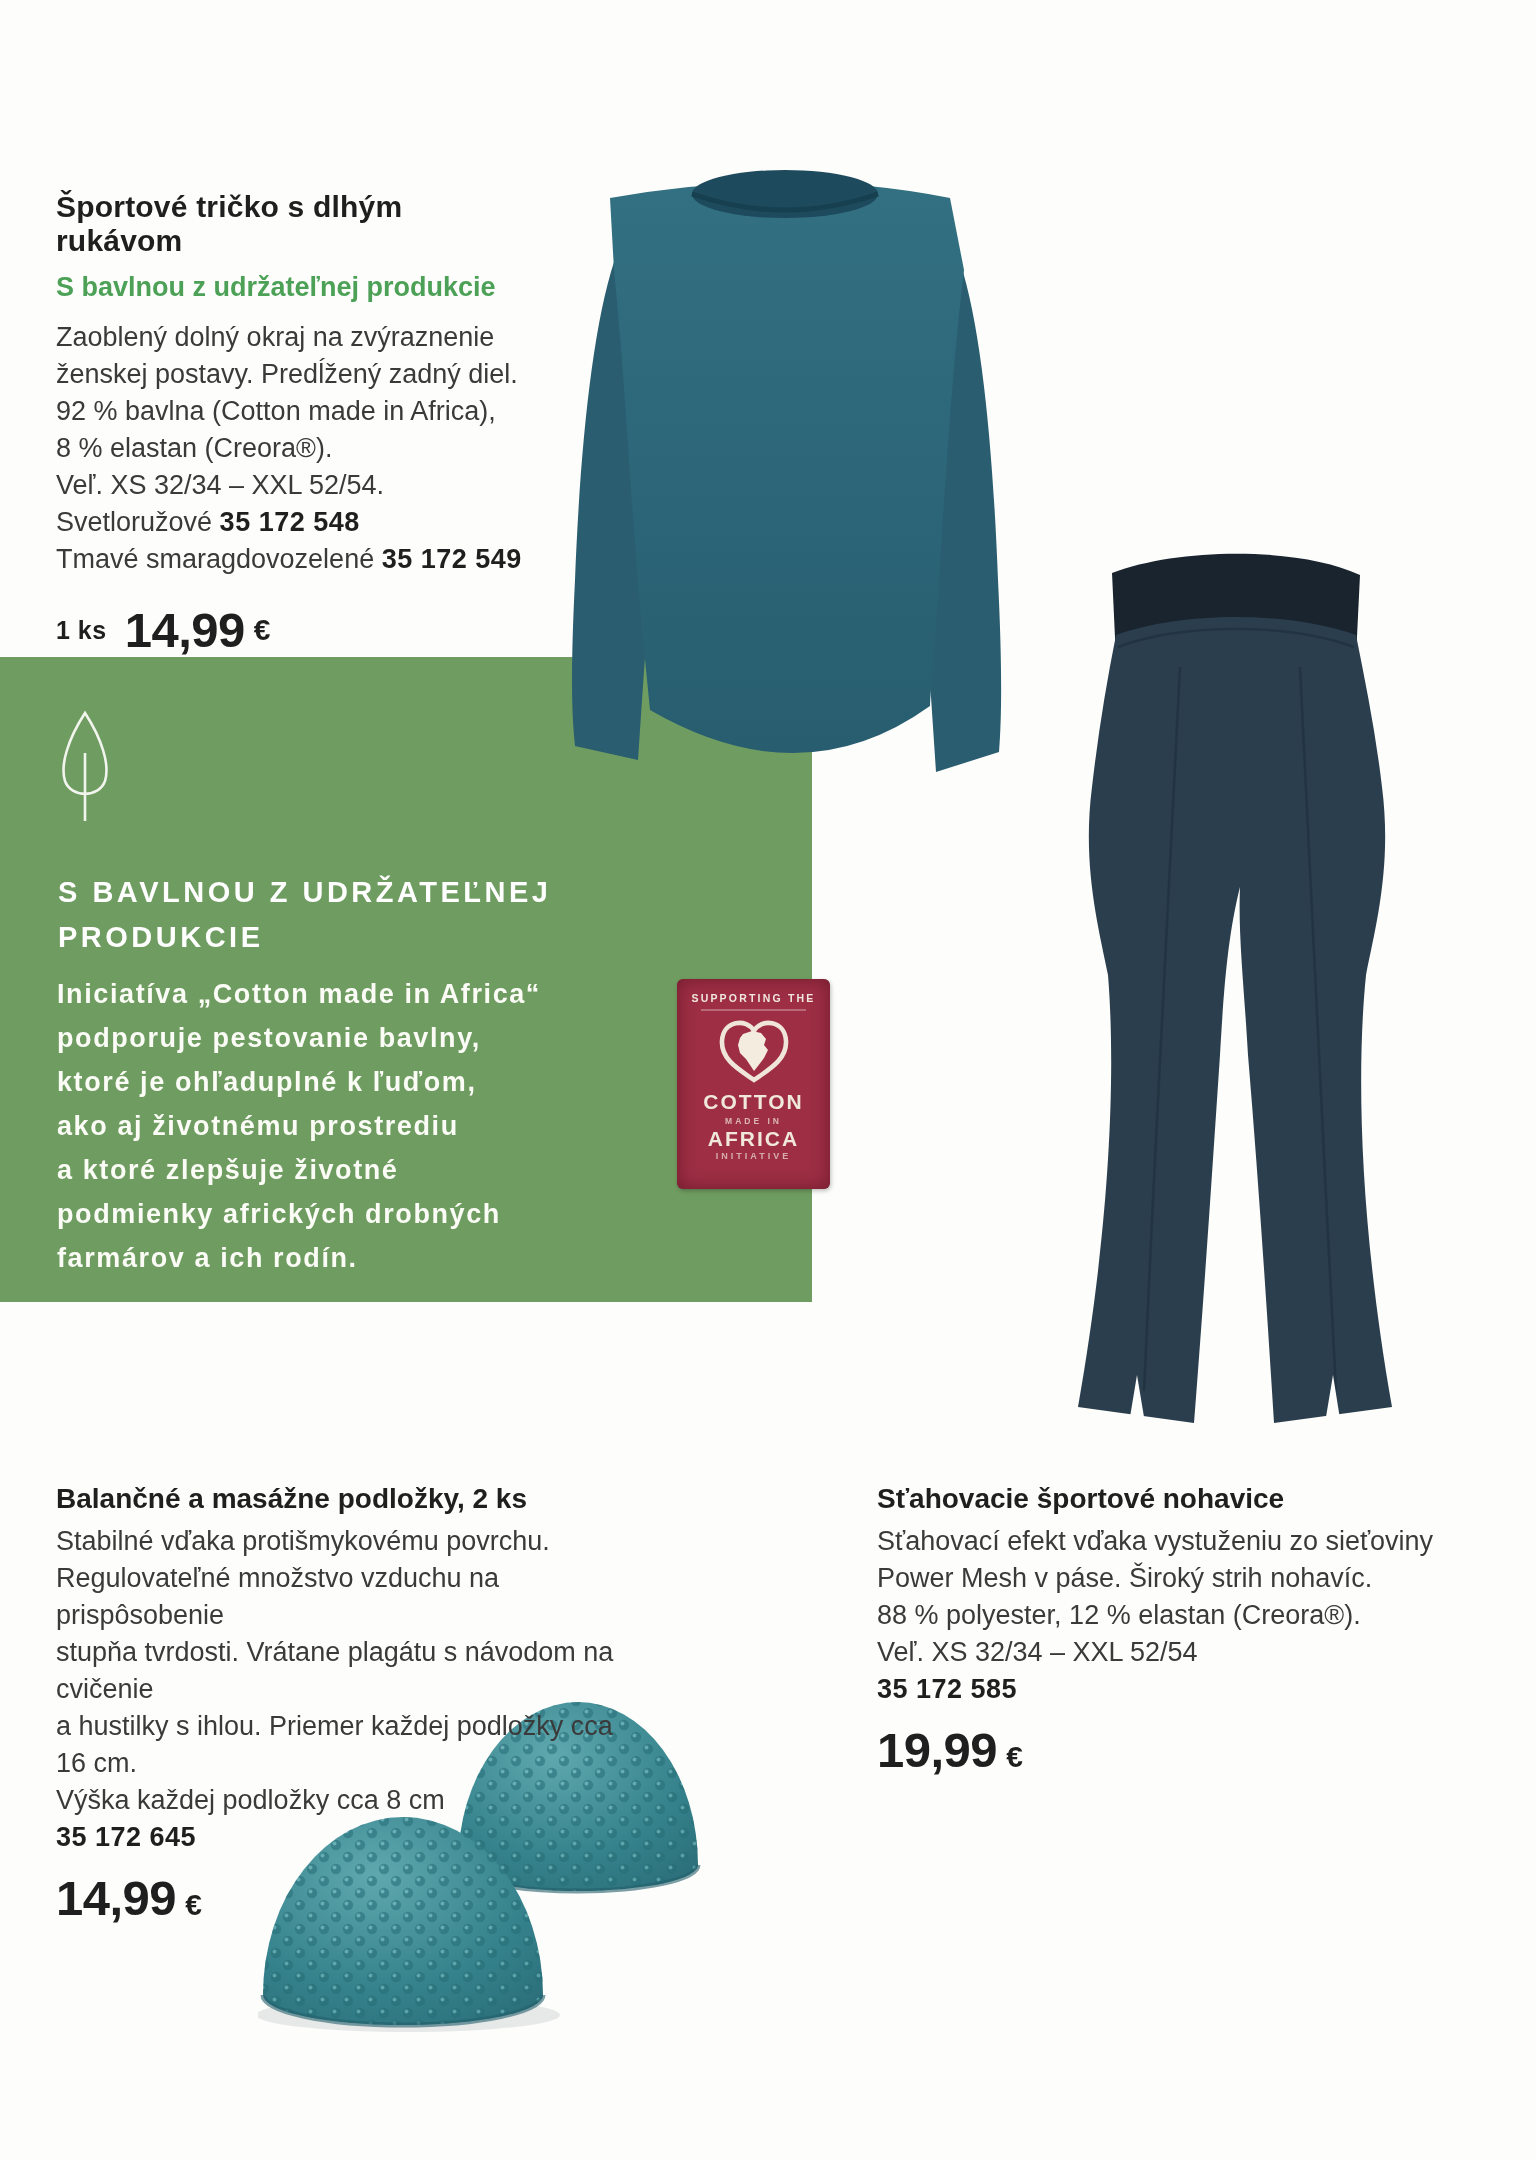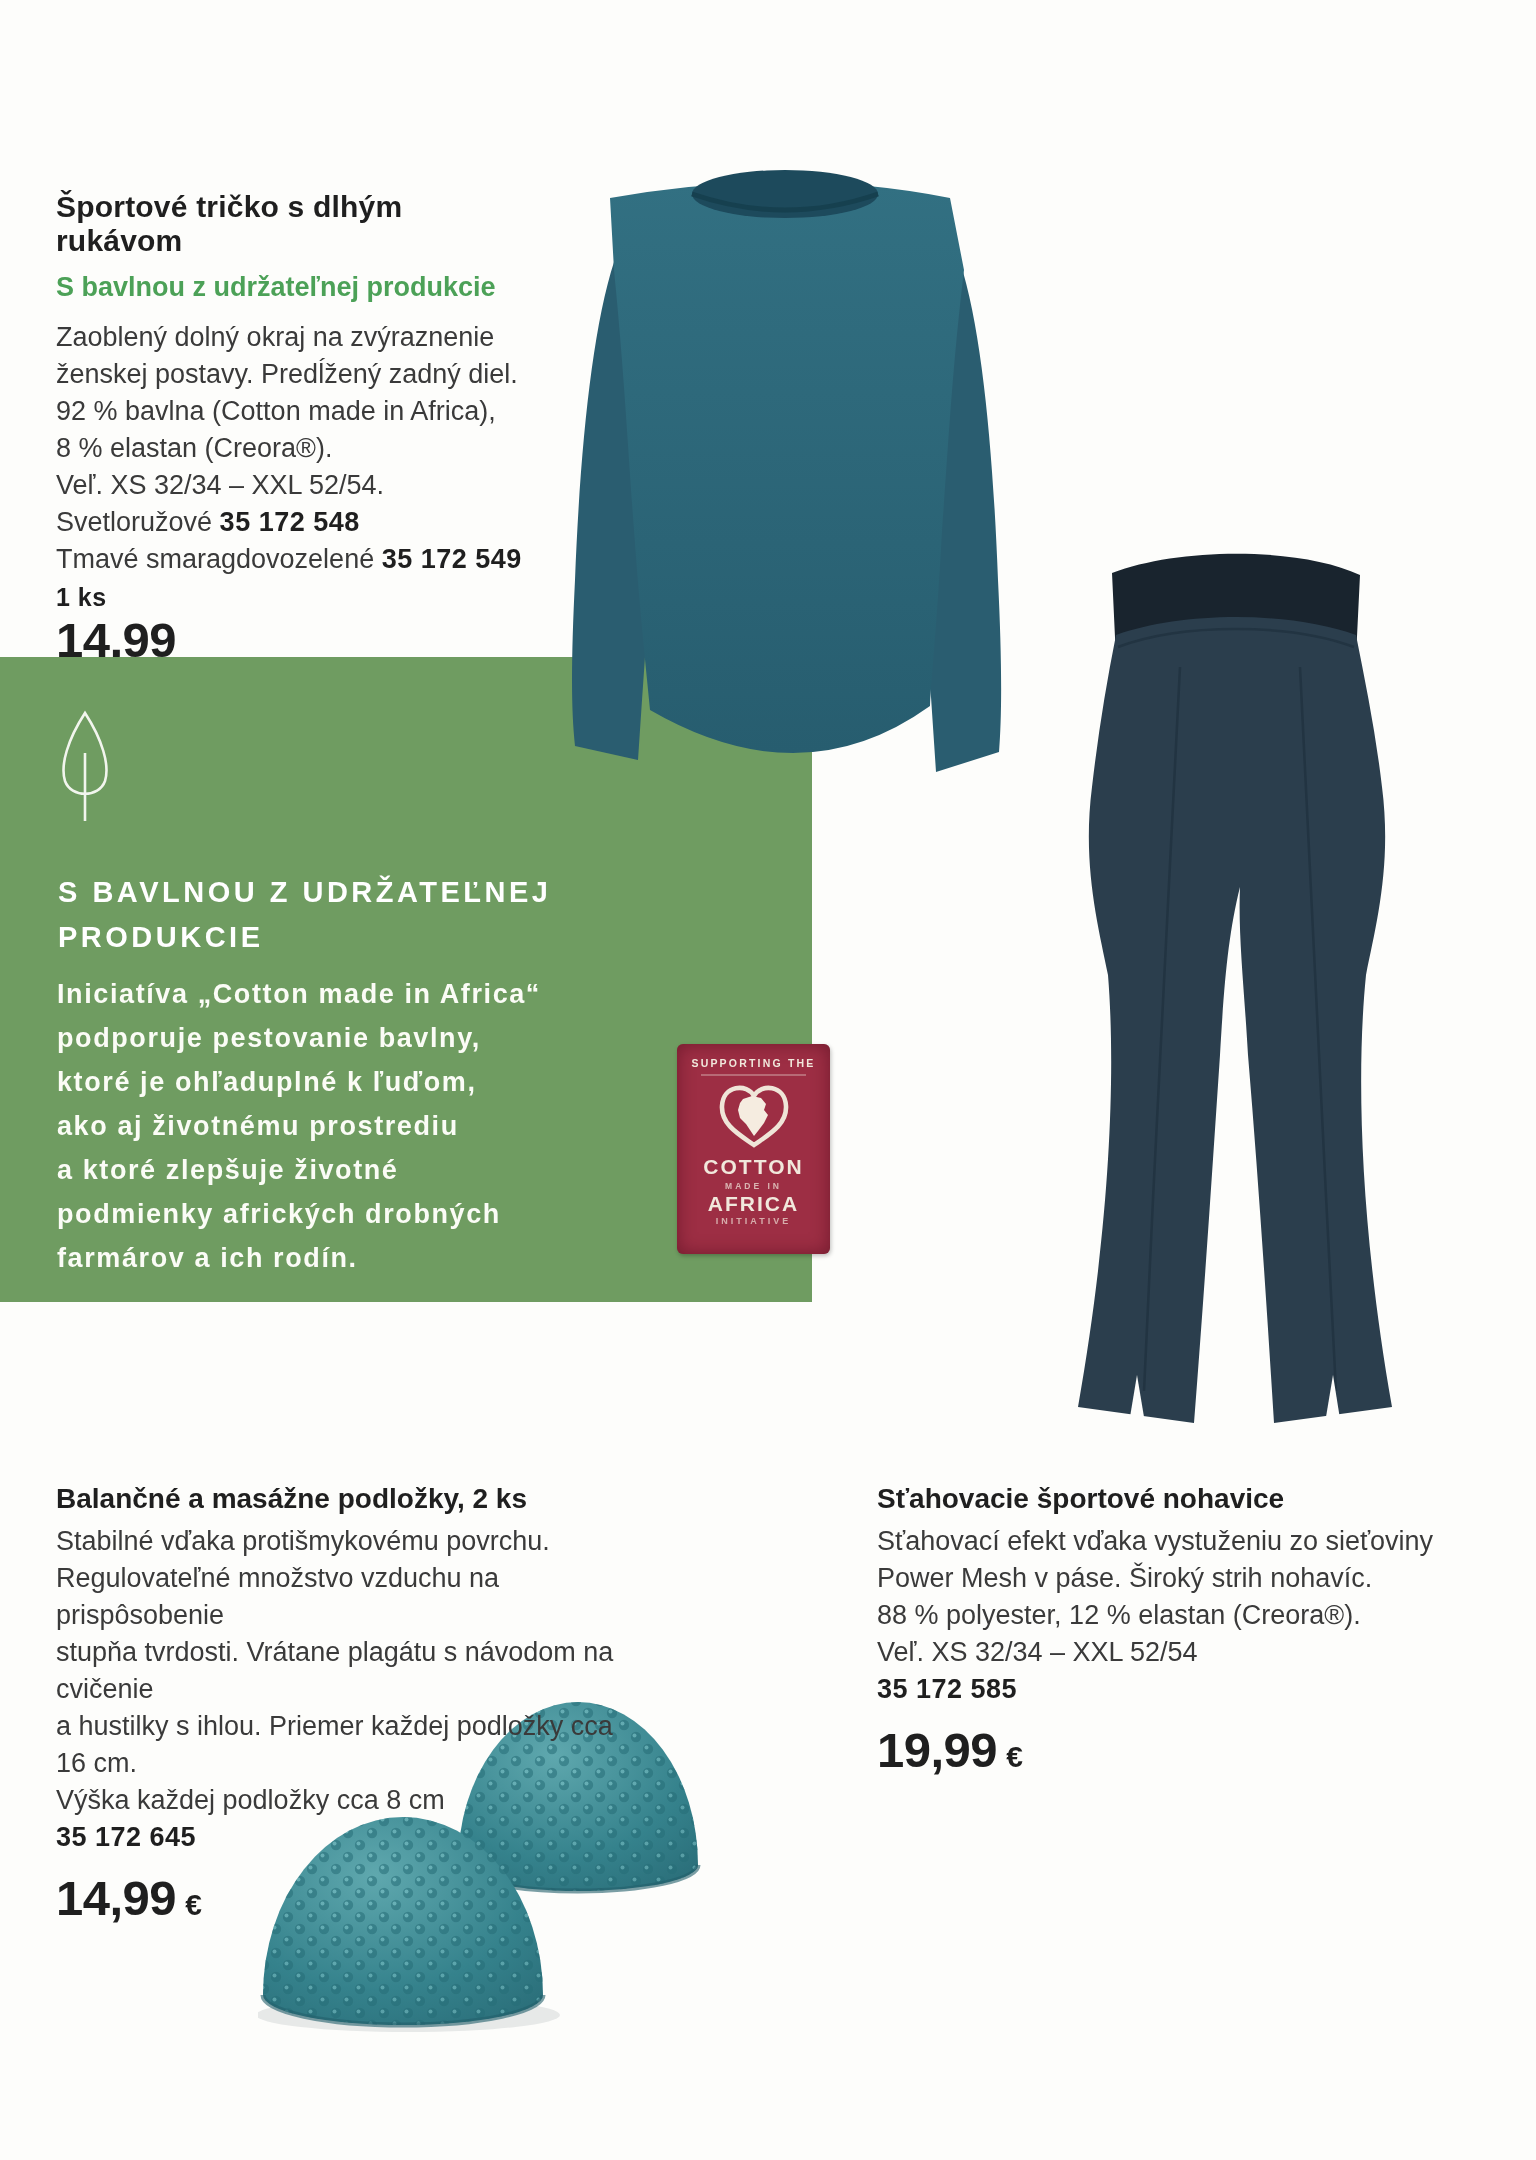--- a/index.html
+++ b/index.html
@@ -13,33 +13,33 @@
   }
   .abs{position:absolute;}
 
   
   .tshirt-block{left:56px;top:190px;width:480px;}
   .prod-title{font-size:30px;font-weight:bold;color:#1f1f1f;margin:0 0 13px 0;line-height:34px;letter-spacing:.2px;}
   .highlight-line{font-size:27px;font-weight:bold;color:#4ca157;margin-bottom:16px;line-height:32px;}
   .desc-line{font-size:27px;line-height:37px;color:#3a3a3a;}
   .variant-line{font-size:27px;line-height:37px;color:#3a3a3a;}
   .variant-line b{color:#1f1f1f;font-weight:bold;letter-spacing:.5px;}
-  .price-row{margin-top:5px;display:flex;align-items:flex-start;flex-direction:column;}
+  .price-row{margin-top:24px;display:flex;align-items:center;}
   .qty{font-size:25px;font-weight:bold;color:#1f1f1f;margin-right:18px;letter-spacing:.5px;}
   .price{font-size:49px;font-weight:bold;color:#1f1f1f;letter-spacing:-.5px;}
   .currency{font-size:30px;font-weight:bold;color:#1f1f1f;margin-left:9px;}
 
   
   .green-box{left:0;top:657px;width:812px;height:645px;background:#6f9c61;}
   .leaf-wrap{left:56px;top:52px;}
   .gb-heading{left:58px;top:213px;font-size:29px;font-weight:bold;color:#ffffff;letter-spacing:3.5px;line-height:45px;}
   .gb-body{left:57px;top:315px;font-size:27px;font-weight:600;color:#fbfcf6;letter-spacing:1.6px;line-height:44px;}
 
   
-  .badge{left:677px;top:1044px;width:153px;height:210px;background:#9d2e44;border-radius:6px;
+  .badge{left:677px;top:979px;width:153px;height:210px;background:#9d2e44;border-radius:6px;
          box-shadow:inset 0 0 18px rgba(60,5,18,.45), 1px 2px 4px rgba(0,0,0,.25);
          text-align:center;color:#f1e8dc;overflow:hidden;}
   .badge-top{font-size:10.5px;font-weight:bold;letter-spacing:2.2px;margin-top:13px;}
   .badge-rule{width:68%;height:2px;background:rgba(243,233,223,.32);margin:5px auto 4px auto;}
   .badge-heart{margin:0 auto;}
   .badge-cotton{font-size:21px;font-weight:bold;letter-spacing:2px;margin-top:1px;}
   .badge-madein{font-size:8.5px;font-weight:bold;letter-spacing:3px;opacity:.72;margin-top:2px;}
   .badge-africa{font-size:21px;font-weight:bold;letter-spacing:2px;margin-top:1px;}
   .badge-initiative{font-size:9px;font-weight:bold;letter-spacing:3px;opacity:.68;margin-top:0;}
 

